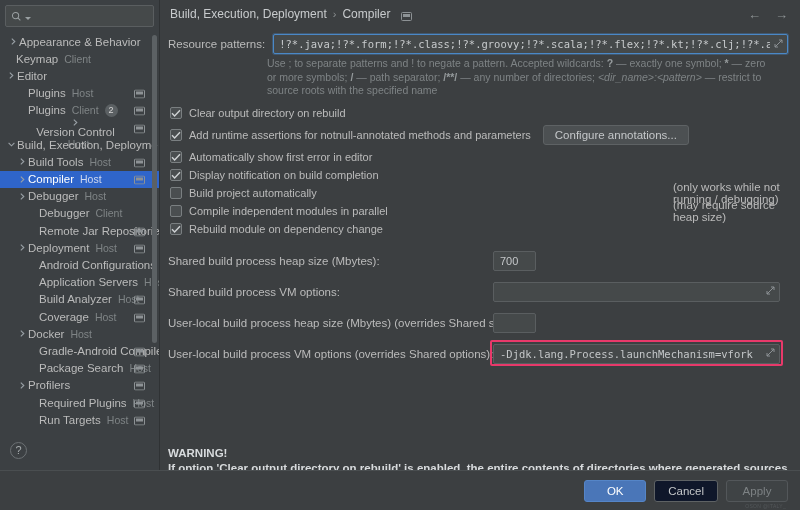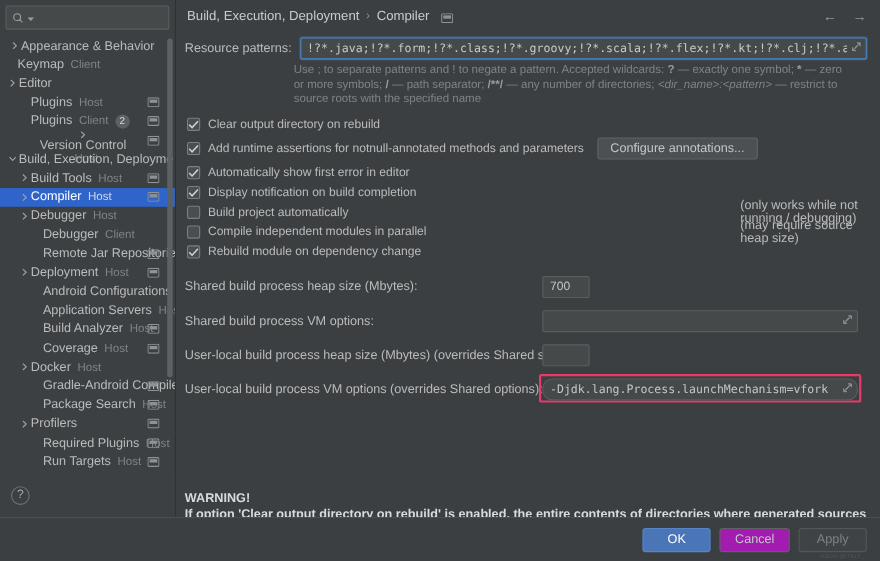--- a/index.html
+++ b/index.html
@@ -247,21 +247,21 @@
     background: #45494a;
     border: 1px solid #5a5e60;
     border-radius: 2px;
     display: flex; align-items: center;
     padding: 0 4px 0 6px;
     color: #c4c7c9;
     font-size: 11px;
   }
   .f-input.small { width: 43px; }
   .f-input.wide { width: 287px; justify-content: space-between; }
-  .f-input.mono { font-family: "DejaVu Sans Mono", monospace; font-size: 10.5px; border-radius: 9px; }
+  .f-input.mono { font-family: "DejaVu Sans Mono", monospace; font-size: 10.5px; }
   .highlight-box {
     position: absolute;
     left: 322px; top: -3px;
     width: 293px; height: 26px;
     border: 2px solid #e8396a;
     border-radius: 2px;
     pointer-events: none;
   }
 
   
@@ -291,21 +291,21 @@
   .btn {
     height: 22px;
     min-width: 62px;
     padding: 0 13px;
     border-radius: 3px;
     font-size: 11.5px;
     display: inline-flex; align-items: center; justify-content: center;
     cursor: pointer;
   }
   .btn.primary { background: #4a76b8; border: 1px solid #5585c7; color: #ffffff; }
-  .btn.normal  { background: #a21caf; border: 1px solid #5e6264; color: #c4c7c9; }
+  .btn.normal  { background: #0f172a; border: 1px solid #5e6264; color: #c4c7c9; }
   .btn.disabled{ background: #3f4345; border: 1px solid #53575a; color: #7d8284; }
   .watermark {
     position: absolute;
     right: 14px; bottom: 1px;
     font-size: 5px;
     color: #53575a;
     letter-spacing: 0.3px;
   }
 </style>
 </head>

